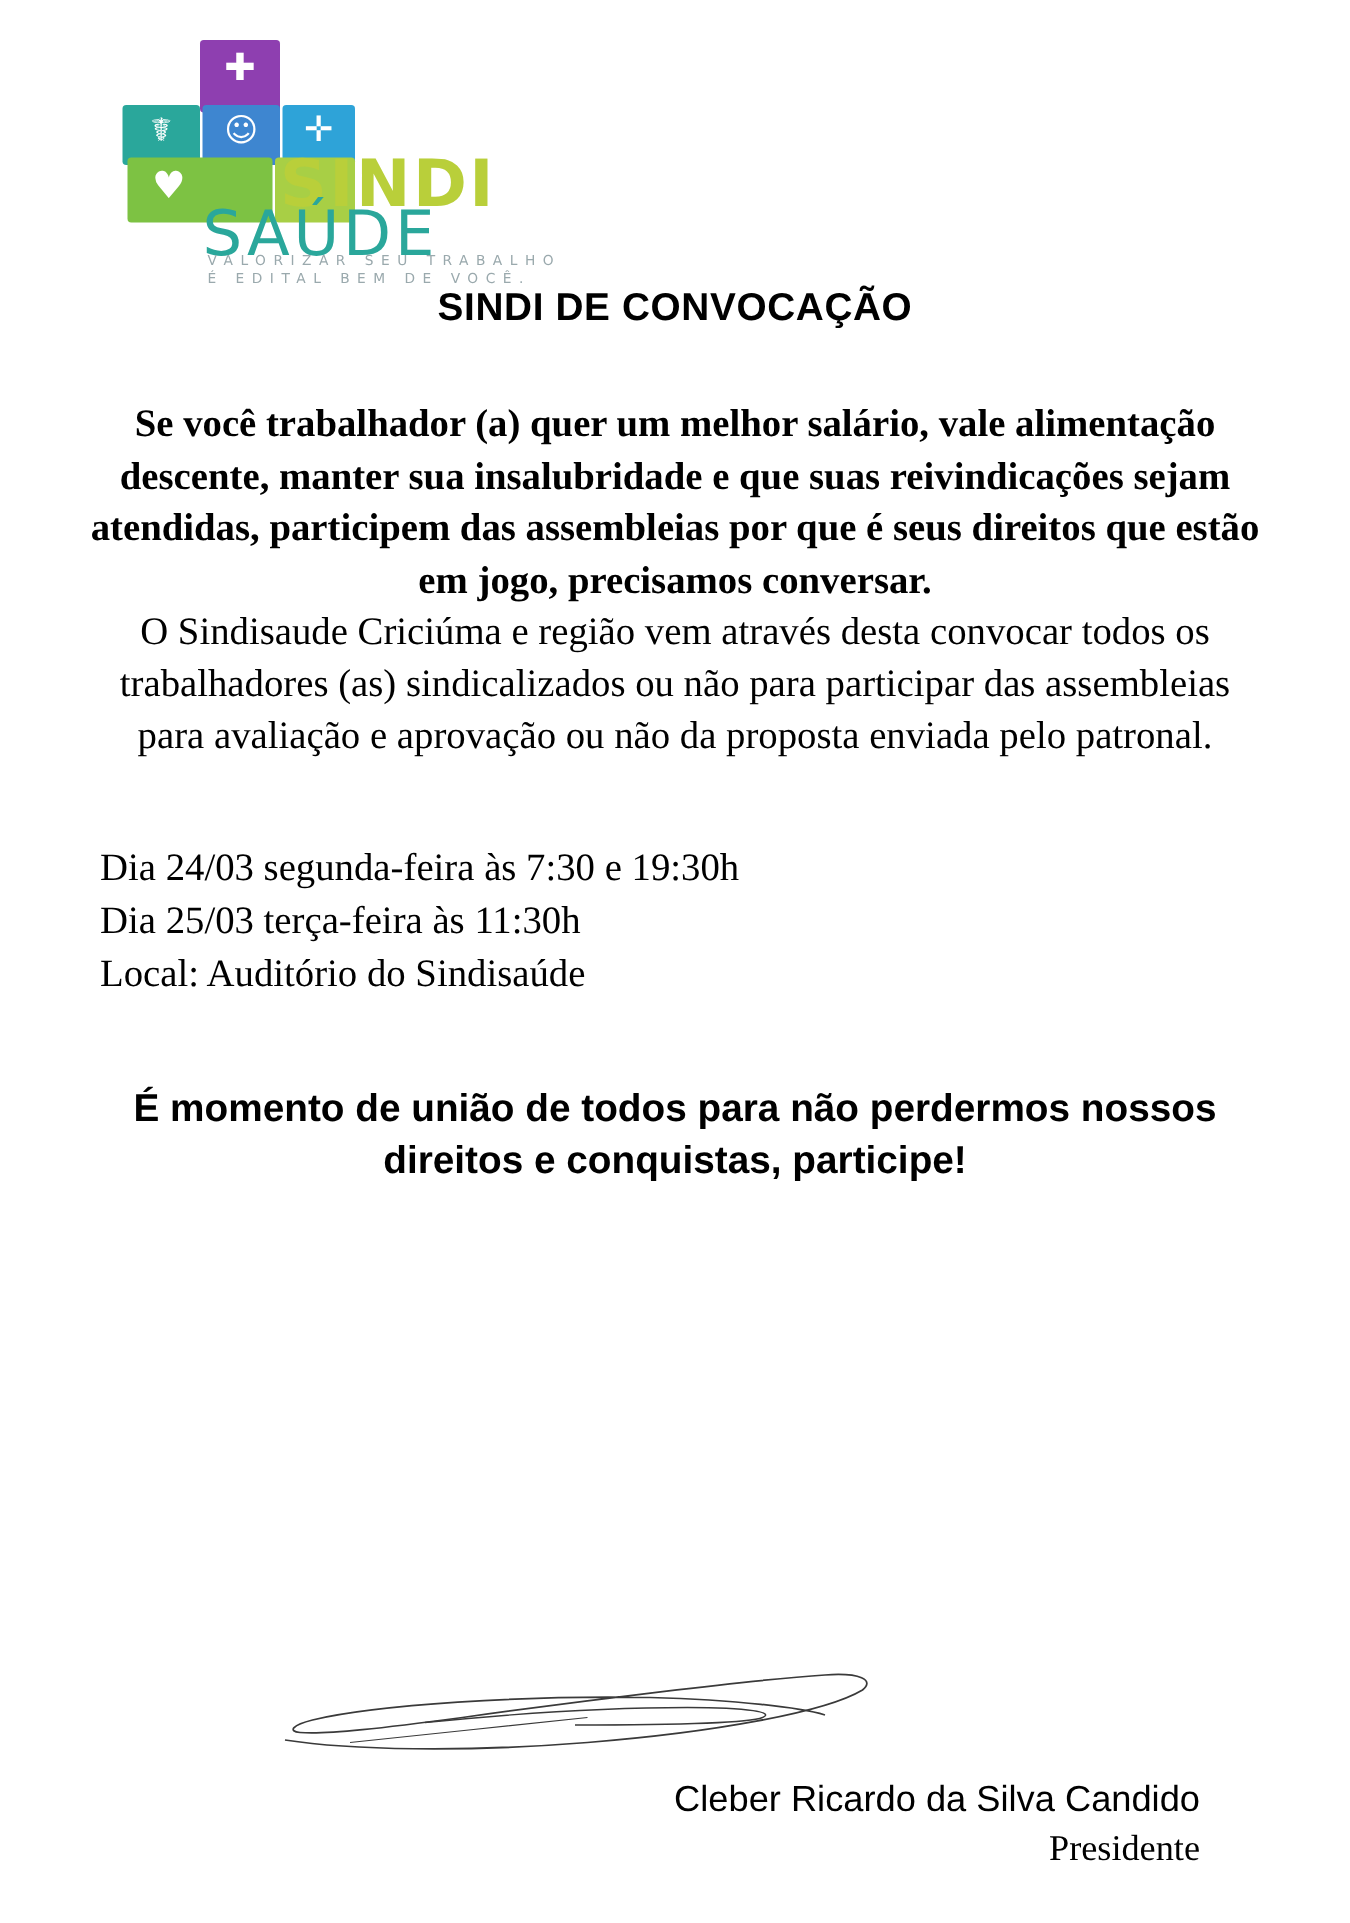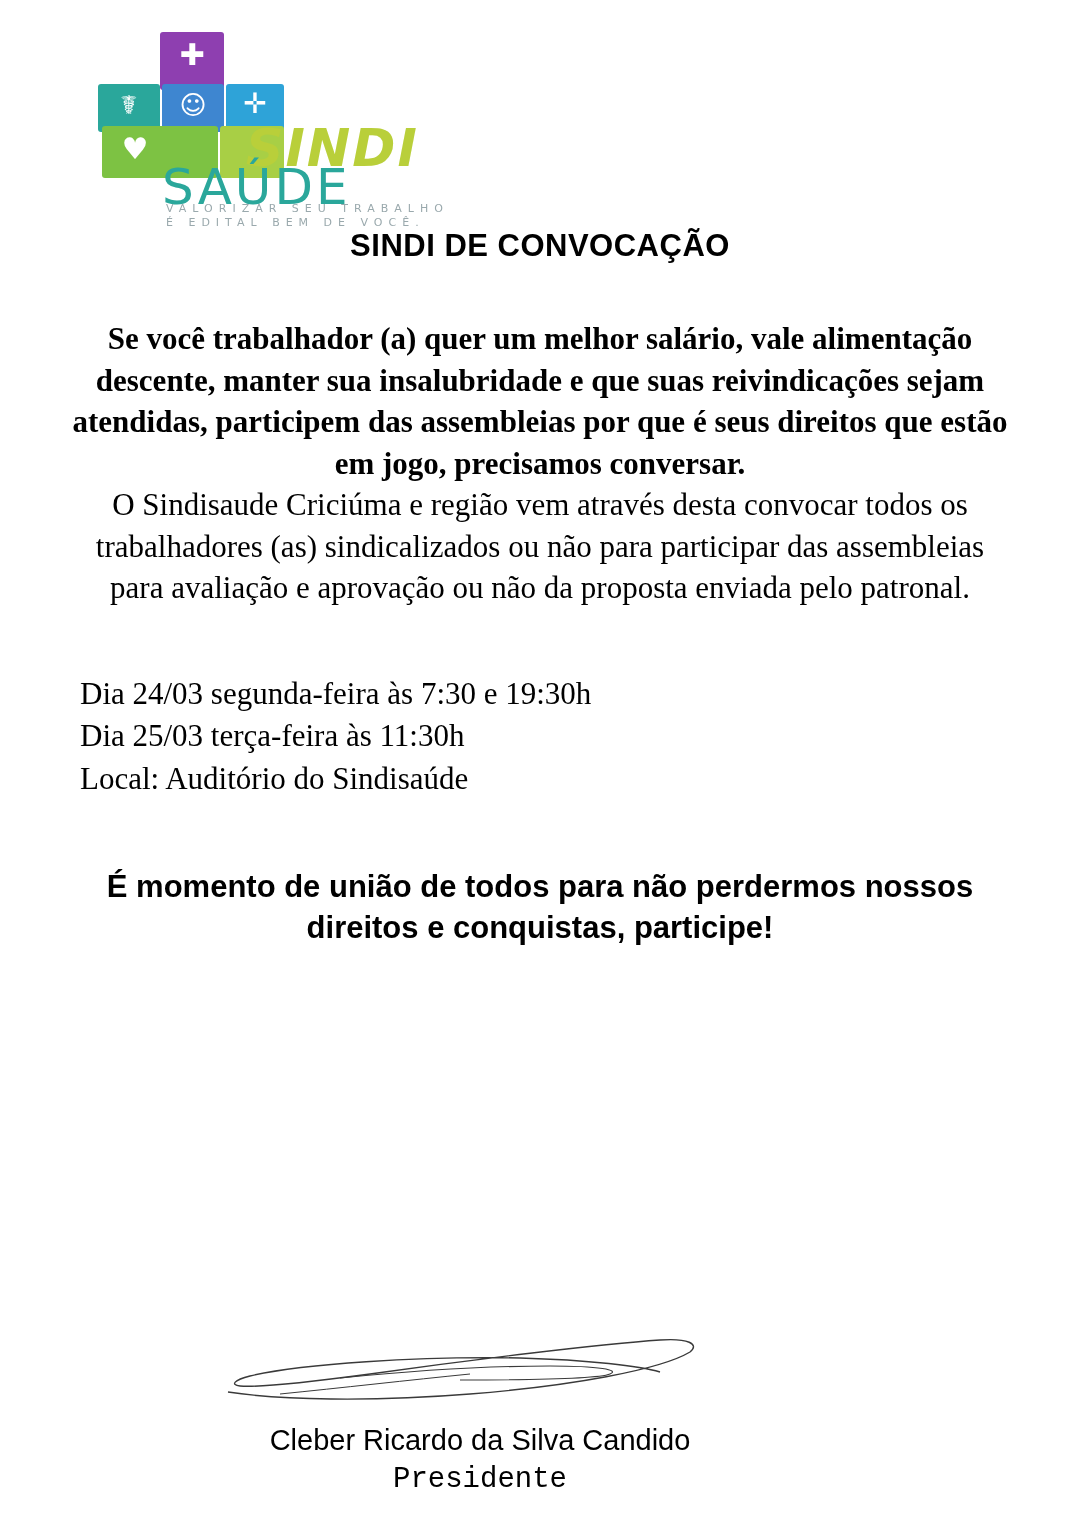--- a/index.html
+++ b/index.html
@@ -51,28 +51,27 @@
     text-align: center;
   }
   .glyph.g1 { left: 70px;  top: 10px; width: 60px; font-size: 30px; }
   .glyph.g2 { left: 8px;   top: 62px; width: 58px; font-size: 26px; }
   .glyph.g3 { left: 72px;  top: 62px; width: 58px; font-size: 26px; }
   .glyph.g4 { left: 136px; top: 60px; width: 54px; font-size: 28px; }
   .glyph.g5 { left: 14px;  top: 104px;width: 58px; font-size: 30px; }
 
   .logo-sindi {
     position: absolute;
-    left: 164px;
+    left: 142px;
     top: 88px;
     font-family: "DejaVu Sans", sans-serif;
     font-weight: bold;
     font-size: 52px;
     letter-spacing: 2px;
     color: #b9cf3a;
-    font-style: italic;
   }
   .logo-saude {
     position: absolute;
     left: 80px;
     top: 128px;
     font-family: "DejaVu Sans", sans-serif;
     font-weight: normal;
     font-size: 50px;
     letter-spacing: 3px;
     color: #2aa79b;
@@ -136,30 +135,30 @@
     font-size: 31px;
     line-height: 1.33;
   }
 
   
   .signature-area {
     position: absolute;
     left: 0;
     top: 1330px;
     width: 960px;
-    text-align: center;
+    text-align: right;
   }
   .sig-svg { display: block; margin: 0 auto; }
   .sig-name {
     font-family: "Liberation Sans", sans-serif;
     font-size: 29px;
     margin-top: 14px;
   }
   .sig-role {
-    font-family: Liberation Mono, monospace;
+    font-family: Liberation Serif, serif;
     font-size: 29px;
     margin-top: 6px;
   }
 </style>
 </head>
 <body>
 
 <div class="logo-block">
   <div class="logo-tiles">
     <div class="tile purple"></div>

